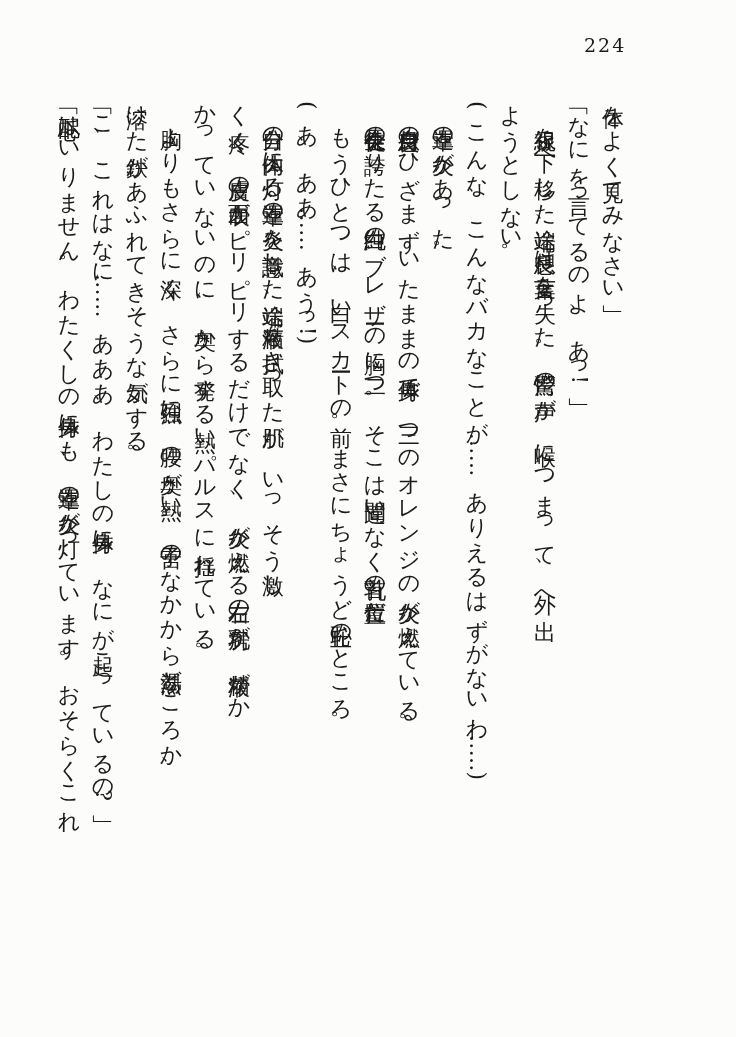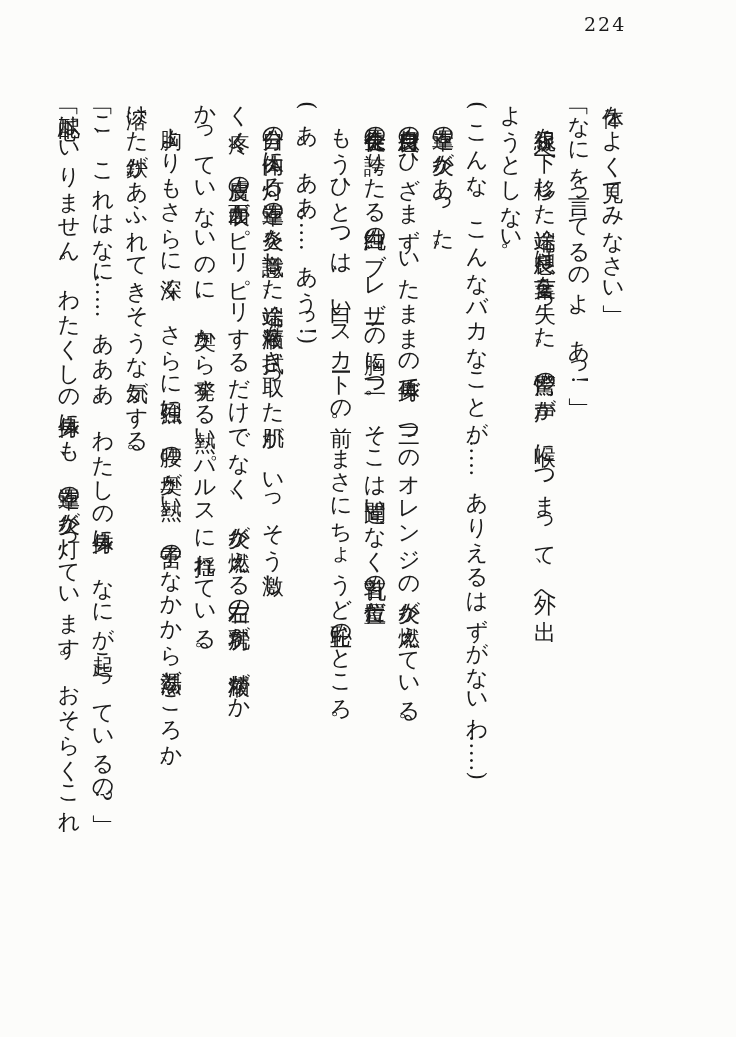--- a/index.html
+++ b/index.html
@@ -18,21 +18,21 @@
     position: relative;
     width: 736px;
     height: 1037px;
     background: var(--paper, #fcfcfa);
     color: var(--ink, #1b1b1b);
     overflow: hidden;
   }
 
   .page-number {
     position: absolute;
-    top: 13px;
+    top: 34px;
     left: 584px;
     font-size: 19px;
     letter-spacing: 2px;
     color: var(--ink, #1b1b1b);
   }
 
   .text-block {
     position: absolute;
     top: 90px;
     left: 50px;

